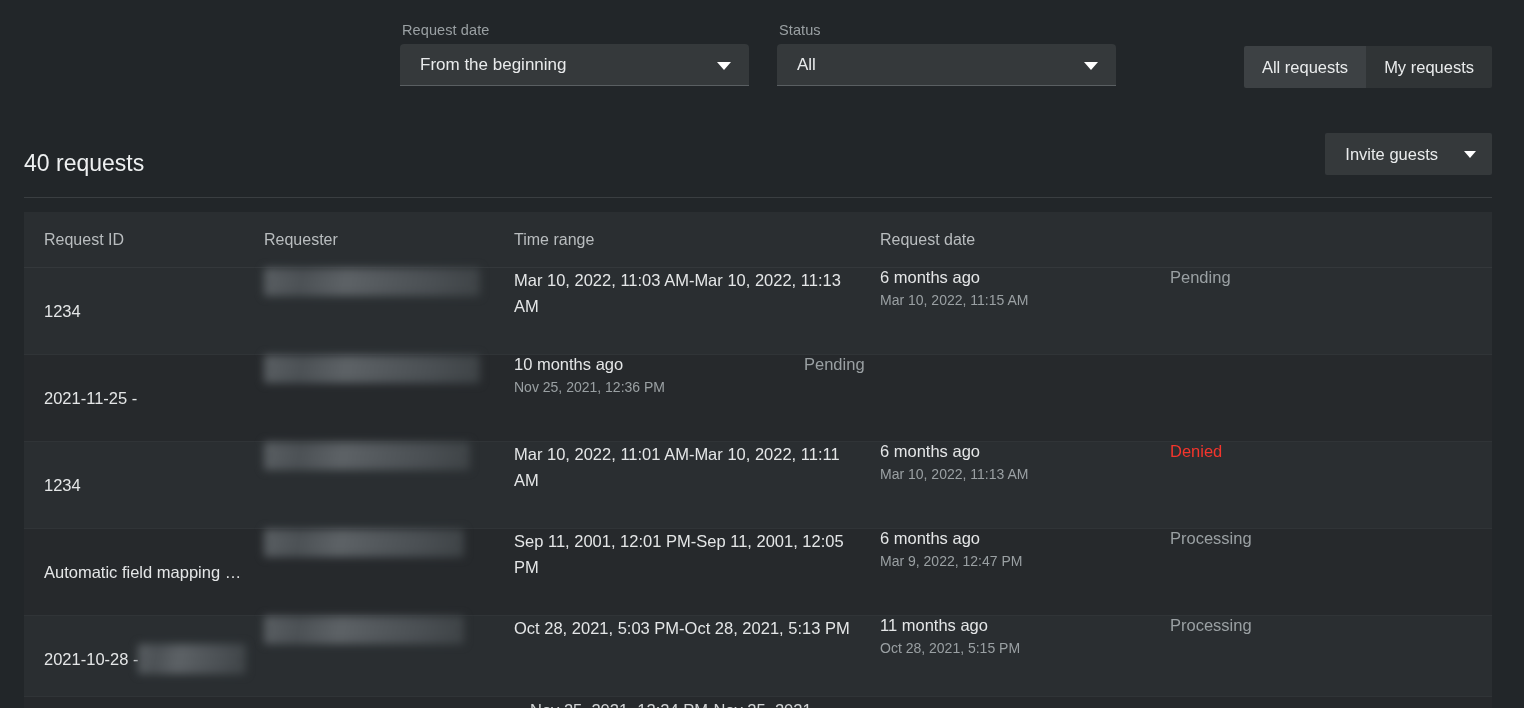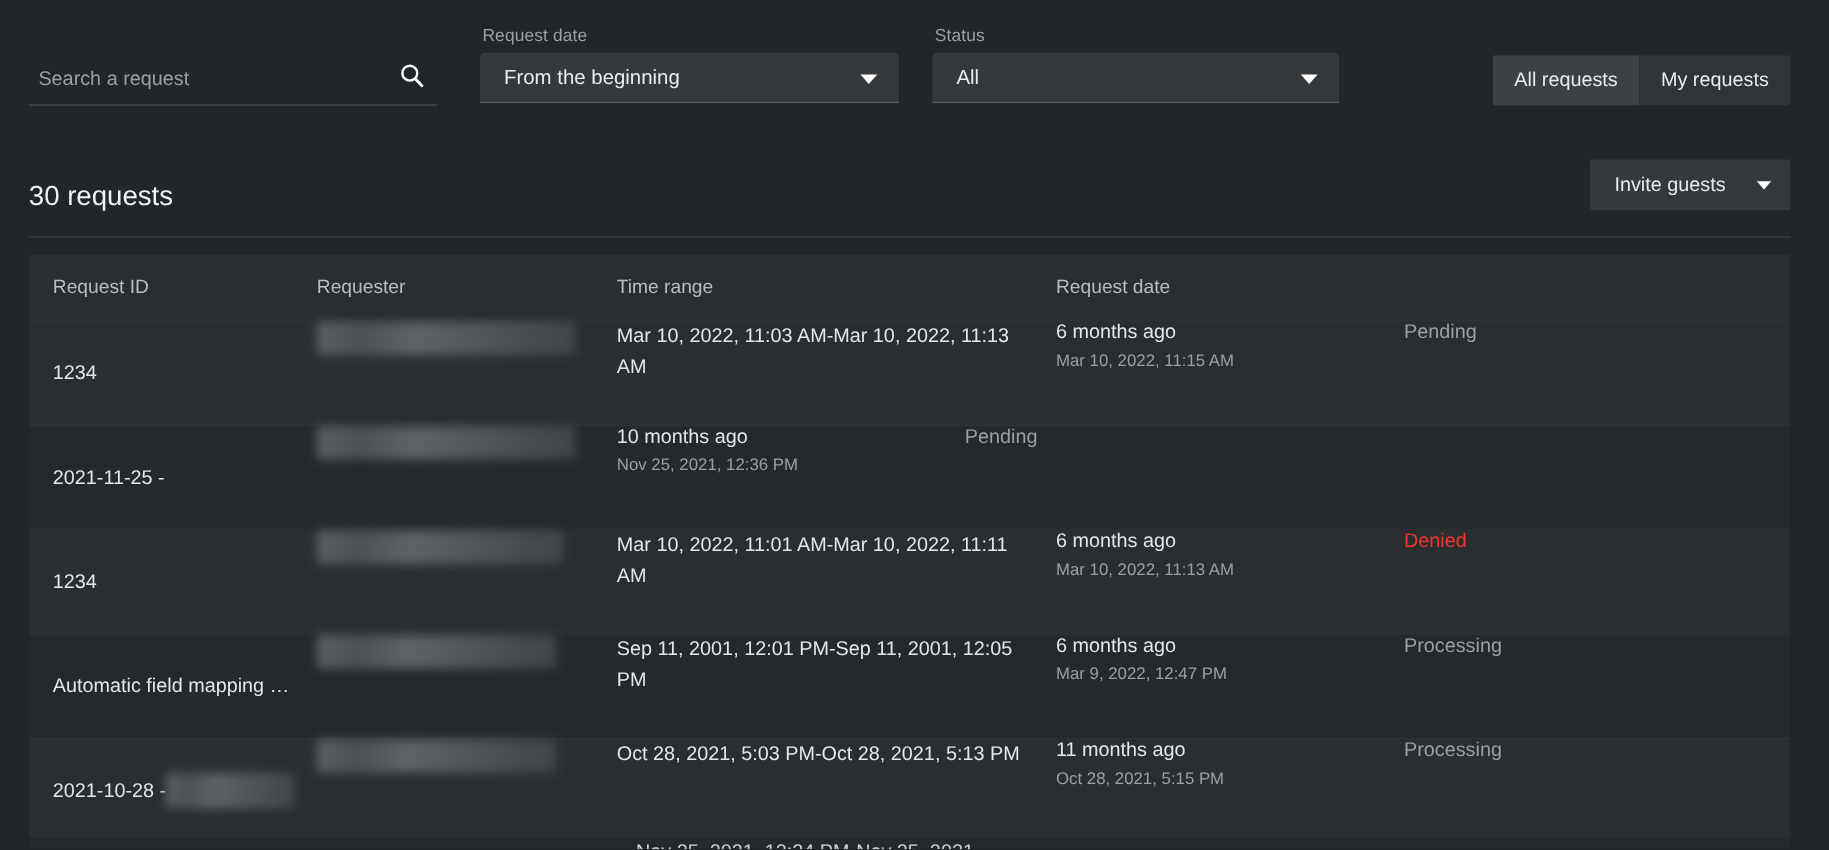--- a/index.html
+++ b/index.html
@@ -296,29 +296,20 @@
     opacity: .9;
   }
 </style>
 </head>
 <body>
 
 <div class="page">
 
   <div class="filter-bar">
 
-    <div class="search-wrap">
-      <input class="search-input" type="text" placeholder="Search a request" style="">
-      <span class="search-icon">
-        <svg width="22" height="22" viewBox="0 0 22 22" aria-hidden="true">
-          <circle cx="9.5" cy="9" r="6.2" fill="none" stroke="#ffffff" stroke-width="2"></circle>
-          <line x1="14.2" y1="13.8" x2="19.6" y2="19.4" stroke="#ffffff" stroke-width="2.4" stroke-linecap="round"></line>
-        </svg>
-      </span>
-    </div>
 
     <div class="field" id="field-request-date">
       <span class="field-label">Request date</span>
       <div class="select-box">
         <span class="select-value">From the beginning</span>
         <span class="caret"></span>
       </div>
     </div>
 
     <div class="field" id="field-status">
@@ -333,21 +324,21 @@
       <div class="scope-btn selected">
         <span>All requests</span>
       </div>
       <div class="scope-btn">
         <span>My requests</span>
       </div>
     </div>
   </div>
 
   <div class="results-header">
-    <div class="results-count">30 requests</div>
+    <div class="results-count">40 requests</div>
 
     <div class="header-actions">
       <div class="btn-invite">
         <span>Invite guests</span>
         <span class="caret-sm"></span>
       </div>
     </div>
   </div>
 
   <div class="table">

